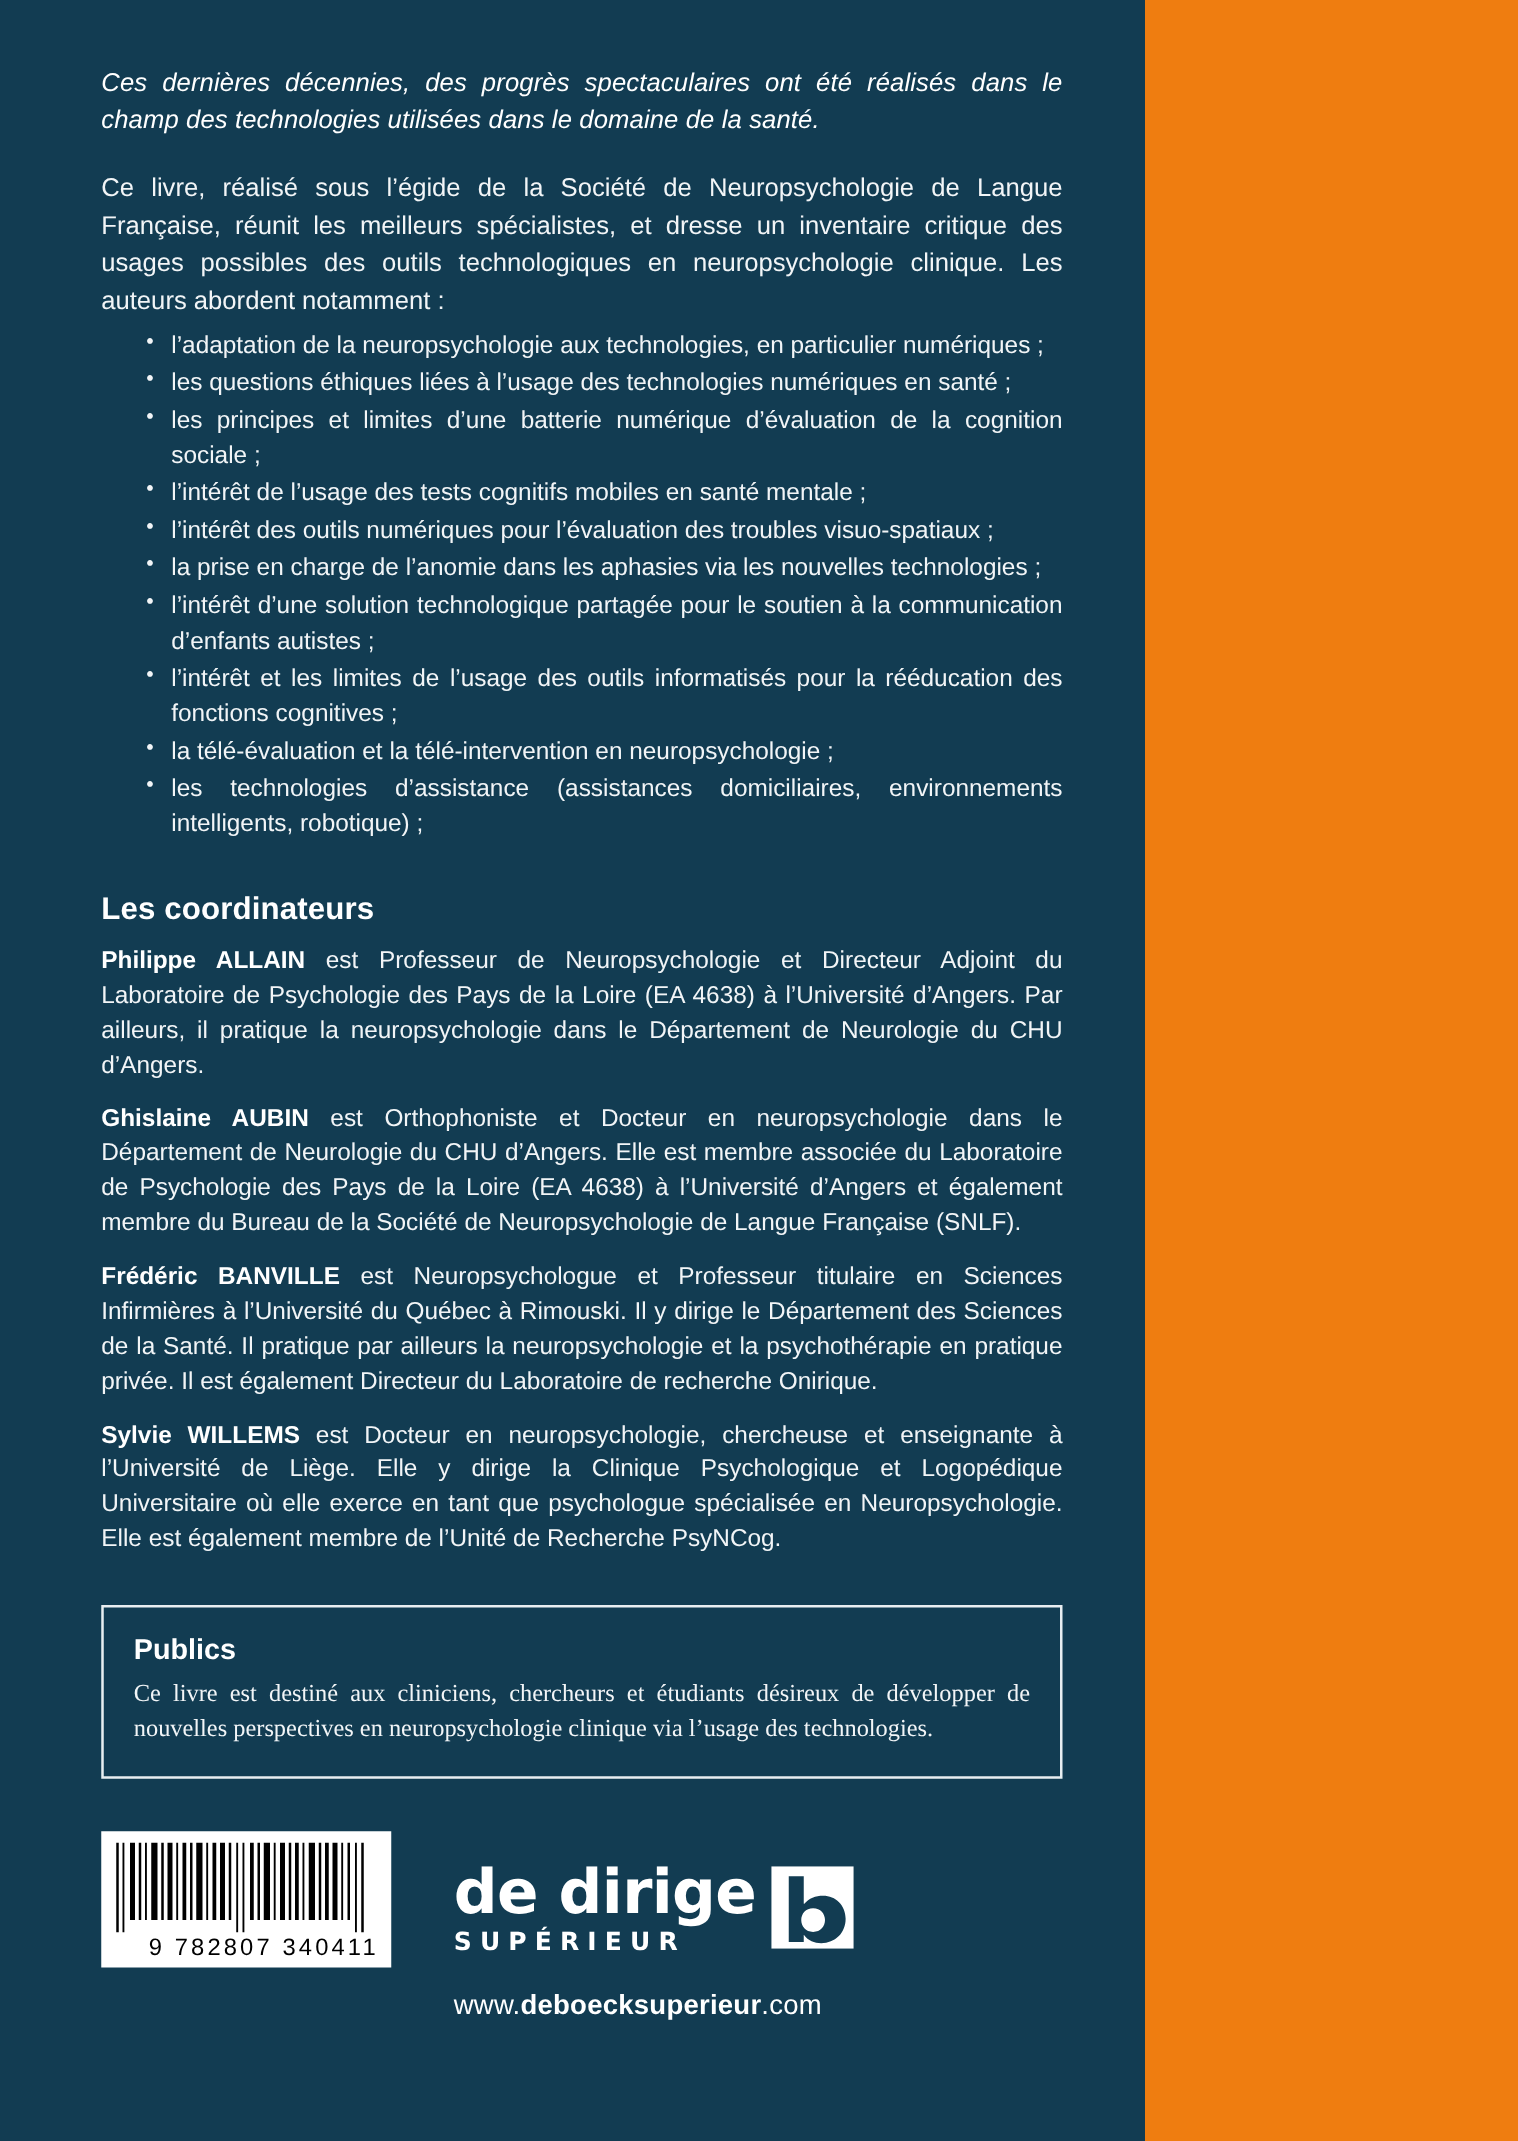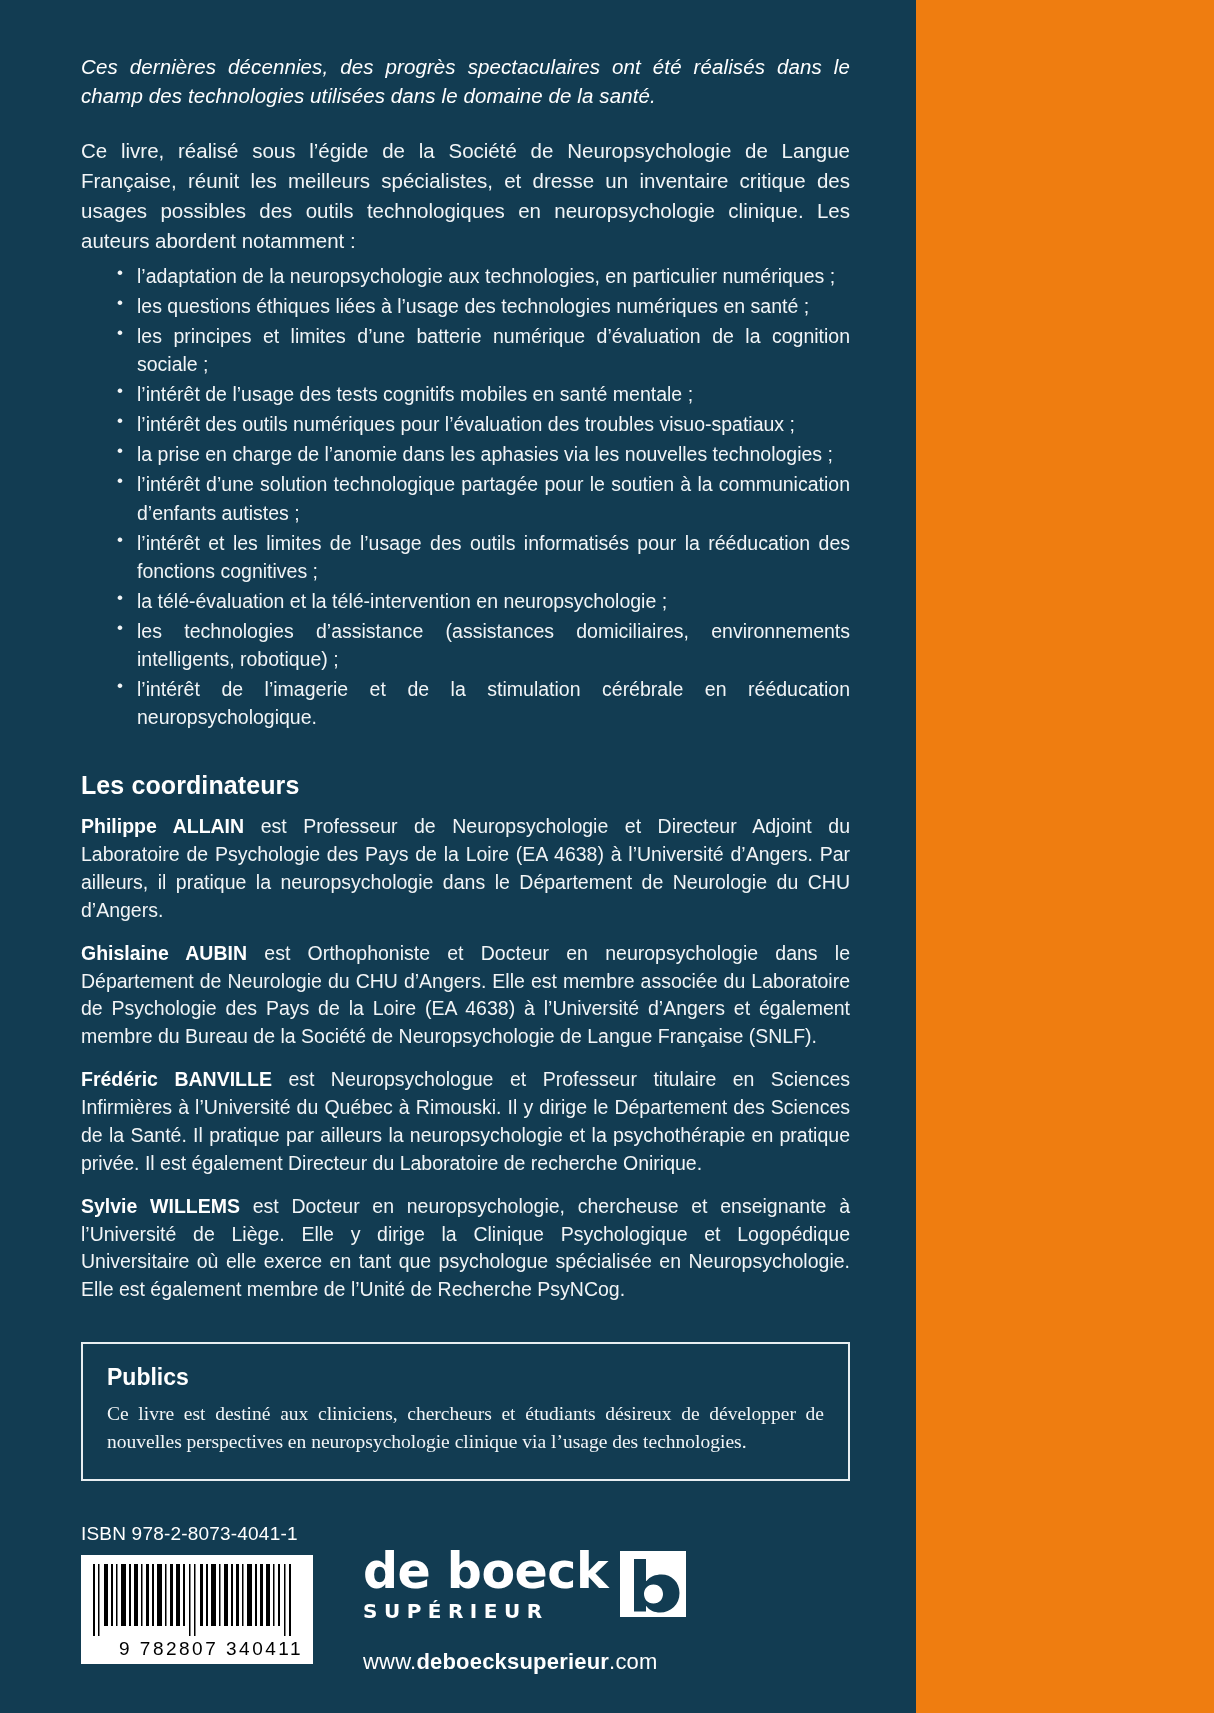--- a/index.html
+++ b/index.html
@@ -197,41 +197,39 @@
       <li>l’adaptation de la neuropsychologie aux technologies, en particulier numériques ;</li>
       <li>les questions éthiques liées à l’usage des technologies numériques en santé ;</li>
       <li>les principes et limites d’une batterie numérique d’évaluation de la cognition sociale ;</li>
       <li>l’intérêt de l’usage des tests cognitifs mobiles en santé mentale ;</li>
       <li>l’intérêt des outils numériques pour l’évaluation des troubles visuo-spatiaux ;</li>
       <li>la prise en charge de l’anomie dans les aphasies via les nouvelles technologies ;</li>
       <li>l’intérêt d’une solution technologique partagée pour le soutien à la communication d’enfants autistes ;</li>
       <li>l’intérêt et les limites de l’usage des outils informatisés pour la rééducation des fonctions cognitives ;</li>
       <li>la télé-évaluation et la télé-intervention en neuropsychologie ;</li>
       <li>les technologies d’assistance (assistances domiciliaires, environnements intelligents, robotique) ;</li>
-      <li>l’intérêt de l’imagerie et de la stimulation cérébrale en rééducation neuropsychologique.</li>
     </ul>
 
     <h2 class="sec-title">Les coordinateurs</h2>
 
     <p class="bio"><span class="who">Philippe ALLAIN</span><span> est Professeur de Neuropsychologie et Directeur Adjoint du Laboratoire de Psychologie des Pays de la Loire (EA 4638) à l’Université d’Angers. Par ailleurs, il pratique la neuropsychologie dans le Département de Neurologie du CHU d’Angers.</span></p>
 
     <p class="bio"><span class="who">Ghislaine AUBIN</span><span> est Orthophoniste et Docteur en neuropsychologie dans le Département de Neurologie du CHU d’Angers. Elle est membre associée du Laboratoire de Psychologie des Pays de la Loire (EA 4638) à l’Université d’Angers et également membre du Bureau de la Société de Neuropsychologie de Langue Française (SNLF).</span></p>
 
     <p class="bio"><span class="who">Frédéric BANVILLE</span><span> est Neuropsychologue et Professeur titulaire en Sciences Infirmières à l’Université du Québec à Rimouski. Il y dirige le Département des Sciences de la Santé. Il pratique par ailleurs la neuropsychologie et la psychothérapie en pratique privée. Il est également Directeur du Laboratoire de recherche Onirique.</span></p>
 
     <p class="bio"><span class="who">Sylvie WILLEMS</span><span> est Docteur en neuropsychologie, chercheuse et enseignante à l’Université de Liège. Elle y dirige la Clinique Psychologique et Logopédique Universitaire où elle exerce en tant que psychologue spécialisée en Neuropsychologie. Elle est également membre de l’Unité de Recherche PsyNCog.</span></p>
 
     <div class="publics-box">
       <div class="publics-title">Publics</div>
       <p class="publics-text">Ce livre est destiné aux cliniciens, chercheurs et étudiants désireux de développer de nouvelles perspectives en neuropsychologie clinique via l’usage des technologies.</p>
     </div>
 
     <div class="footer">
 
-      <div class="isbn">ISBN 978-2-8073-4041-1</div>
 
       <div class="barcode-wrap">
         <svg class="barcode-bars" viewBox="0 0 212 72" preserveAspectRatio="none">
           <g fill="#000000">
             <rect x="2" y="0" width="2" height="72"></rect>
             <rect x="7" y="0" width="1.5" height="72"></rect>
             <rect x="13" y="0" width="4" height="62"></rect>
             <rect x="20" y="0" width="2" height="62"></rect>
             <rect x="25" y="0" width="1.5" height="62"></rect>
             <rect x="30" y="0" width="5" height="62"></rect>
@@ -264,21 +262,21 @@
             <rect x="193" y="0" width="1.5" height="72"></rect>
             <rect x="198" y="0" width="2" height="72"></rect>
           </g>
         </svg>
         <div class="barcode-digits">9 782807 340411</div>
       </div>
 
       <div class="publisher">
         <div class="logo-row">
           <div>
-            <div class="logo-word">de boeck</div>
+            <div class="logo-word">de dirige</div>
             <div class="logo-sup">SUPÉRIEUR</div>
           </div>
           <div class="logo-mark">
             <svg width="66" height="66" viewBox="0 0 66 66">
               <rect x="0" y="0" width="66" height="66" fill="#ffffff"></rect>
               <path d="M14 8 h12 v22 h0.5 c3.5 -4.5 9 -6.5 15 -6.5 c10 0 18 7.5 18 18.5 c0 11.5 -8.5 19.5 -19.5 19.5 c-5.5 0 -10.5 -2 -13.8 -6.5 h-0.2 v5.5 h-12 z M33.5 33.5 c-6 0 -9.5 4.5 -9.5 9.5 c0 5 3.5 9.5 9.5 9.5 c6 0 9.5 -4.5 9.5 -9.5 c0 -5 -3.5 -9.5 -9.5 -9.5 z" fill="#123c52"></path>
             </svg>
           </div>
         </div>
         <div class="website"><span>www.</span><b>deboecksuperieur</b><span>.com</span></div>

